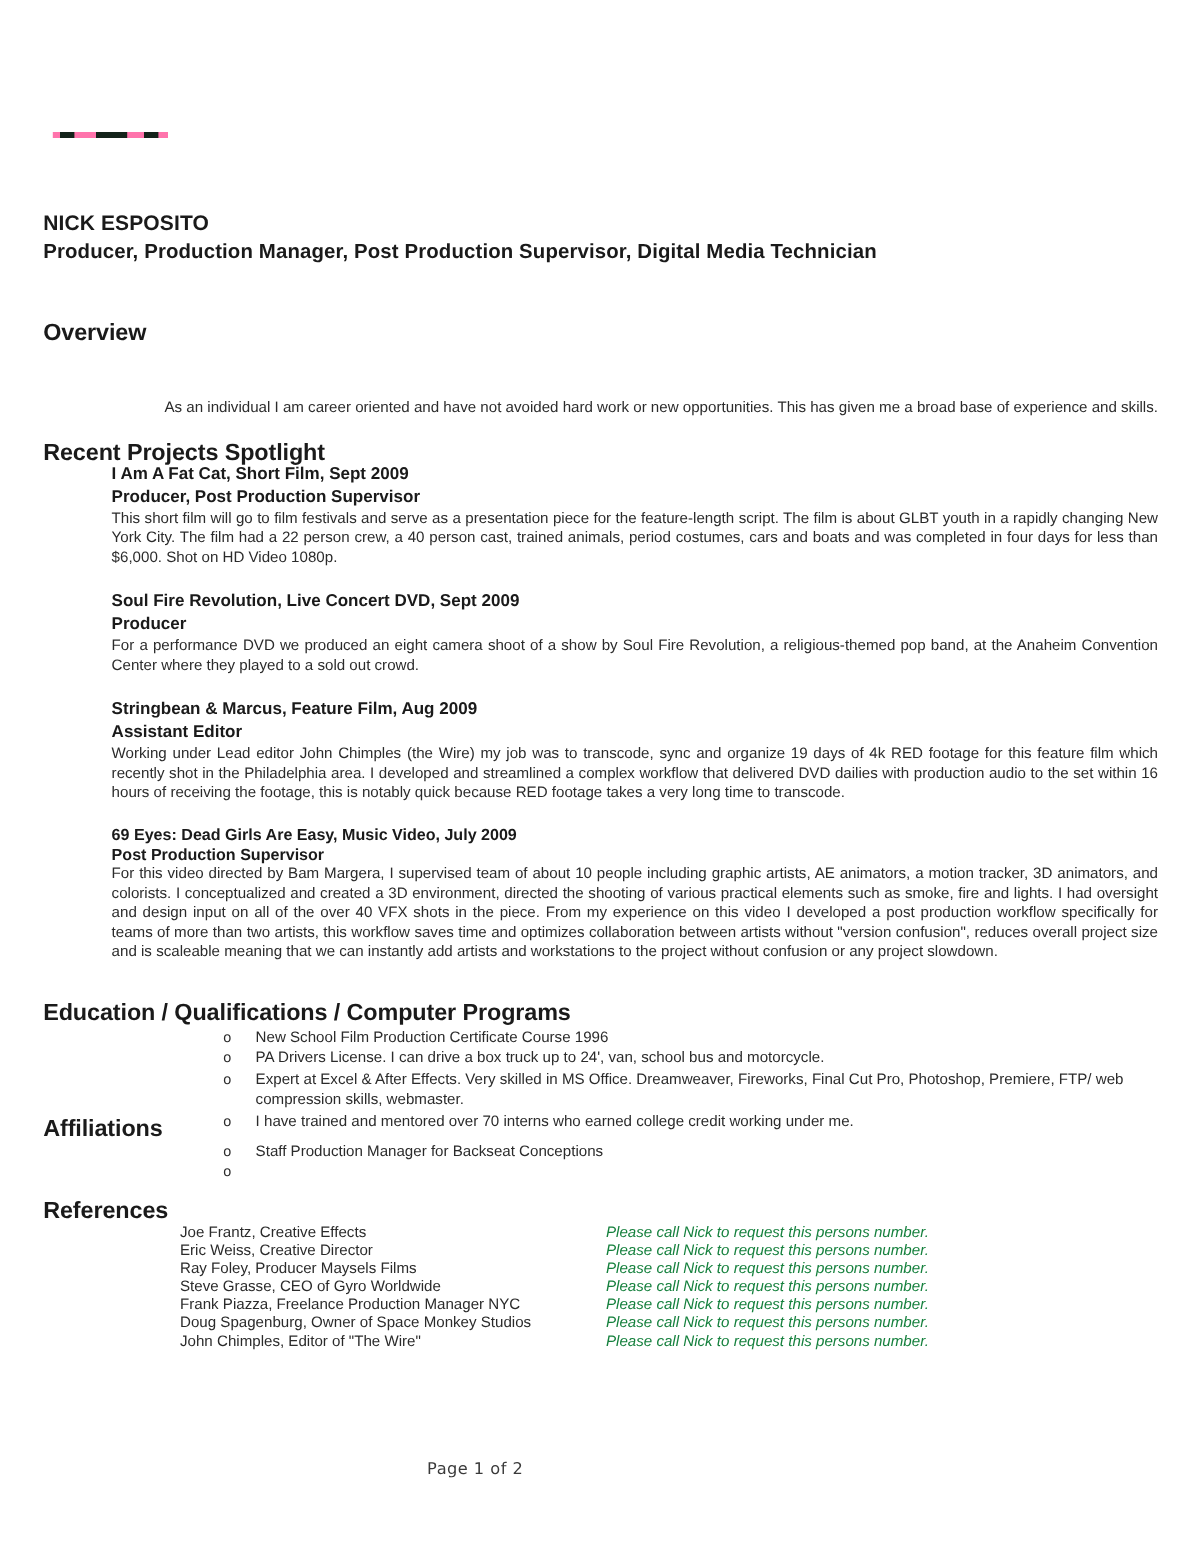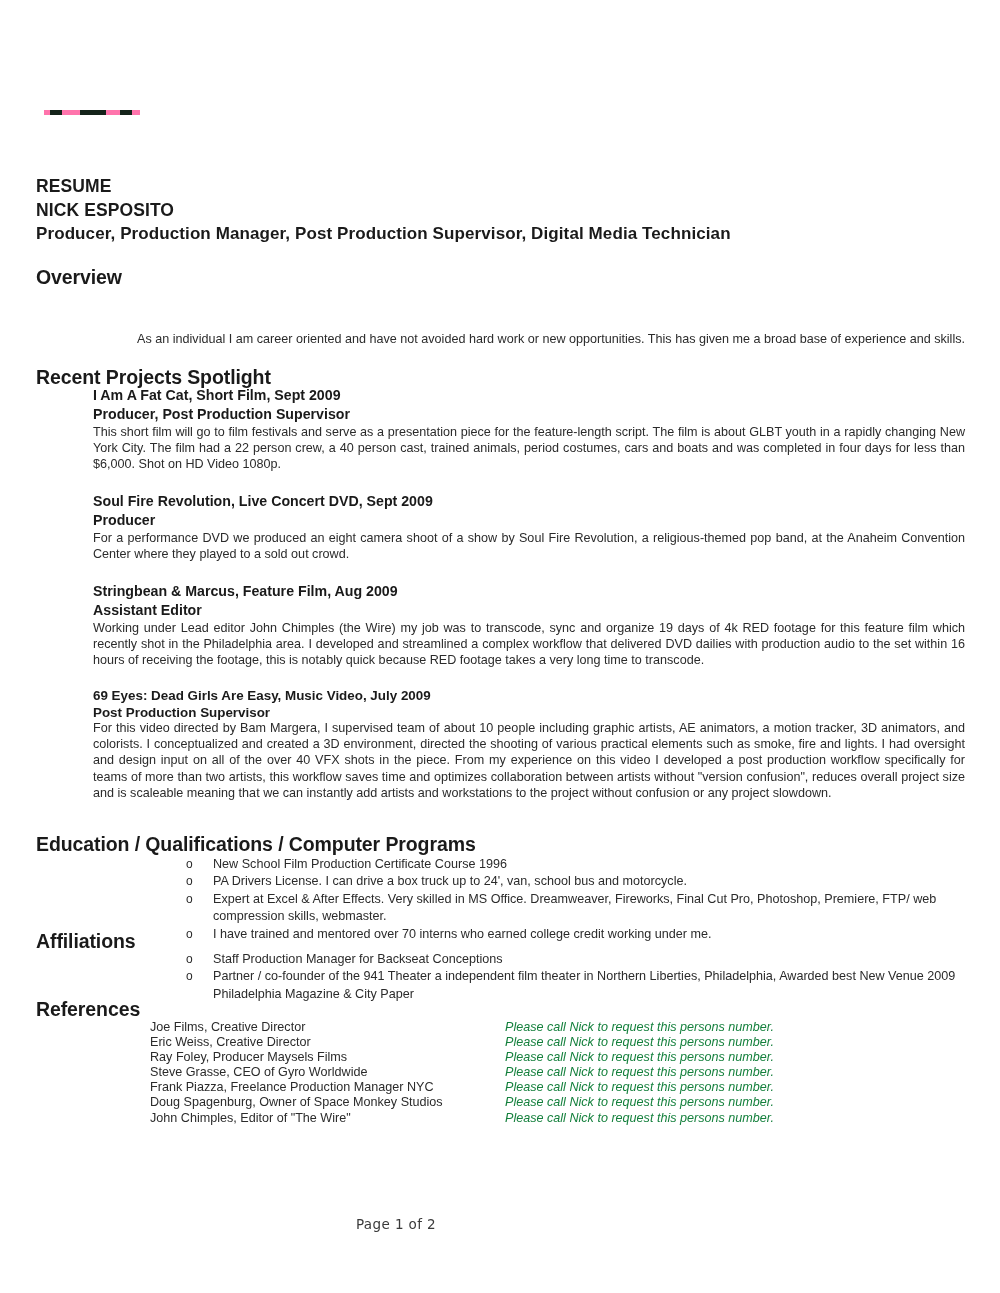--- a/index.html
+++ b/index.html
@@ -156,21 +156,20 @@
 
 <div class="page">
 
   <div class="topmark">
     <span class="blot b1"></span>
     <span class="blot b2"></span>
     <span class="blot b3"></span>
   </div>
 
   <div class="header">
-    <div class="line">RESUME</div>
     <div class="line">NICK ESPOSITO</div>
     <div class="line title3">Producer, Production Manager, Post Production Supervisor, Digital Media Technician</div>
   </div>
 
   <div class="section-head" style="top:266px;">Overview</div>
   <div class="para nojust" style="top:331px;">As an individual I am career oriented and have not avoided hard work or new opportunities. This has given me a broad base of experience and skills.</div>
 
   <div class="section-head" style="top:366px;">Recent Projects Spotlight</div>
 
   <div class="proj-title" style="top:386px;">I Am A Fat Cat, Short Film, Sept 2009</div>
@@ -210,28 +209,27 @@
   </div>
 
   <div class="section-head" style="top:930px;">Affiliations</div>
   <div class="bullets" style="top:951px;">
     <div class="bullet-row">
       <span class="marker">o</span>
       <span>Staff Production Manager for Backseat Conceptions</span>
     </div>
     <div class="bullet-row">
       <span class="marker">o</span>
-      <span>Partner / co-founder of the 941 Theater a independent film theater in Northern Liberties, Philadelphia, Awarded best New Venue 2009 Philadelphia Magazine &amp; City Paper</span>
     </div>
   </div>
 
   <div class="section-head" style="top:998px;">References</div>
   <div class="refs">
     <div class="ref-row">
-      <span class="ref-name">Joe Films, Creative Director</span>
+      <span class="ref-name">Joe Frantz, Creative Effects</span>
       <span class="ref-note">Please call Nick to request this persons number.</span>
     </div>
     <div class="ref-row">
       <span class="ref-name">Eric Weiss, Creative Director</span>
       <span class="ref-note">Please call Nick to request this persons number.</span>
     </div>
     <div class="ref-row">
       <span class="ref-name">Ray Foley, Producer Maysels Films</span>
       <span class="ref-note">Please call Nick to request this persons number.</span>
     </div>

